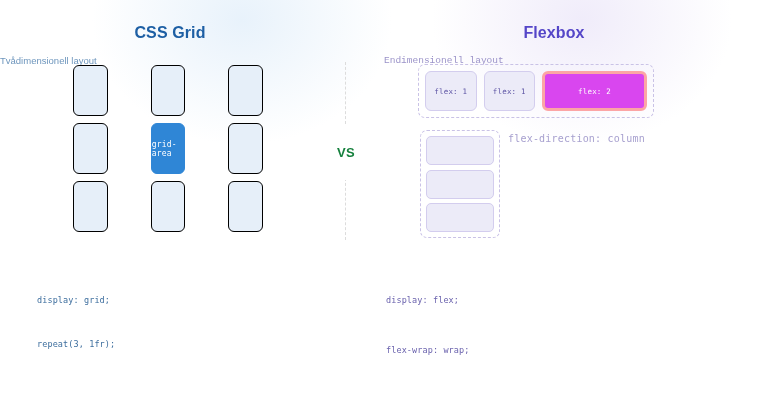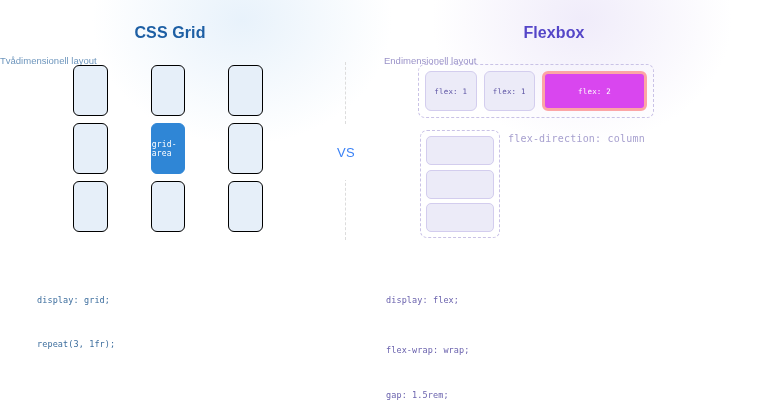--- a/index.html
+++ b/index.html
@@ -61,21 +61,21 @@
   }
   .title-grid { color: #1d5fa4; }
   .title-flex { color: #5546c8; }
 
   .panel-sub {
     text-align: left;
     font-size: 9.5px;
     margin-top: 5px;
   }
   .sub-grid { color: #6e96bd; }
-  .sub-flex { color: #9b93c9; }
+  .sub-flex { color: #9b93c9; font-family: Liberation Mono, monospace; }
 
   
   .grid-demo {
     position: absolute;
     left: 37px;
     top: 65px;
     width: 226px;
     display: grid;
     grid-template-columns: repeat(3, 1fr);
     grid-template-rows: repeat(3, 51px);
@@ -118,23 +118,23 @@
   .divider-line.bottom { top: 116px; height: 62px; }
   .divider-label {
     position: absolute;
     left: -11px;
     top: 62px;
     width: 24px;
     height: 56px;
     display: flex;
     align-items: center;
     justify-content: center;
-    color: #3b82f6;
+    color: #15803d;
     font-size: 13px;
-    font-weight: normal;
+    font-weight: bold;
     letter-spacing: 0.4px;
     background: #ffffff;
   }
 
   
   .flex-row-box {
     position: absolute;
     left: 418px;
     top: 64px;
     width: 236px;
@@ -276,16 +276,15 @@
     <div class="flex-col-item"></div>
     <div class="flex-col-item"></div>
     <div class="flex-col-item"></div>
   </div>
 
   <div class="flex-col-note">flex-direction: column</div>
 
   <div class="code-block code-flex">
     <span class="code-line">display: flex;</span>
     <span class="code-line code-gap">flex-wrap: wrap;</span>
-    <span class="code-line">gap: 1.5rem;</span>
   </div>
 
 </div>
 
 </body></html>

